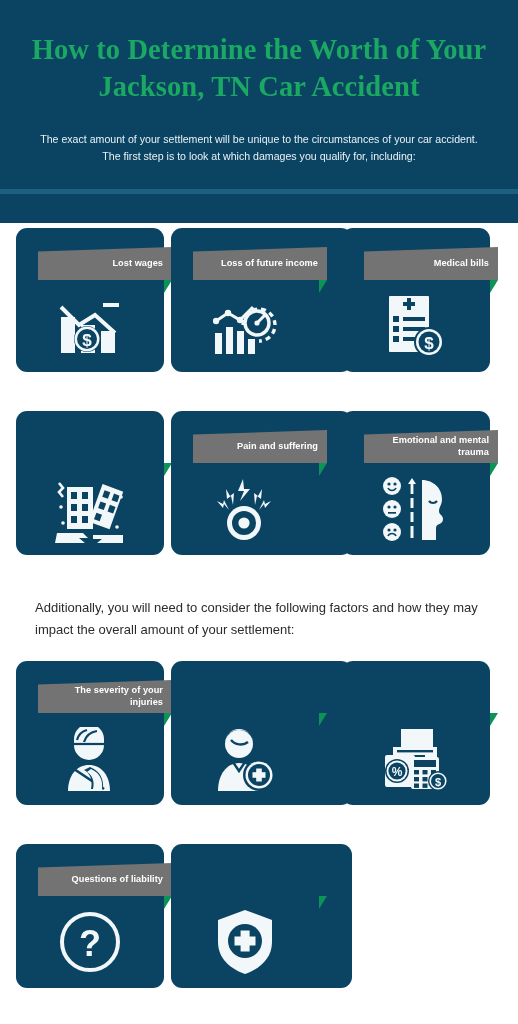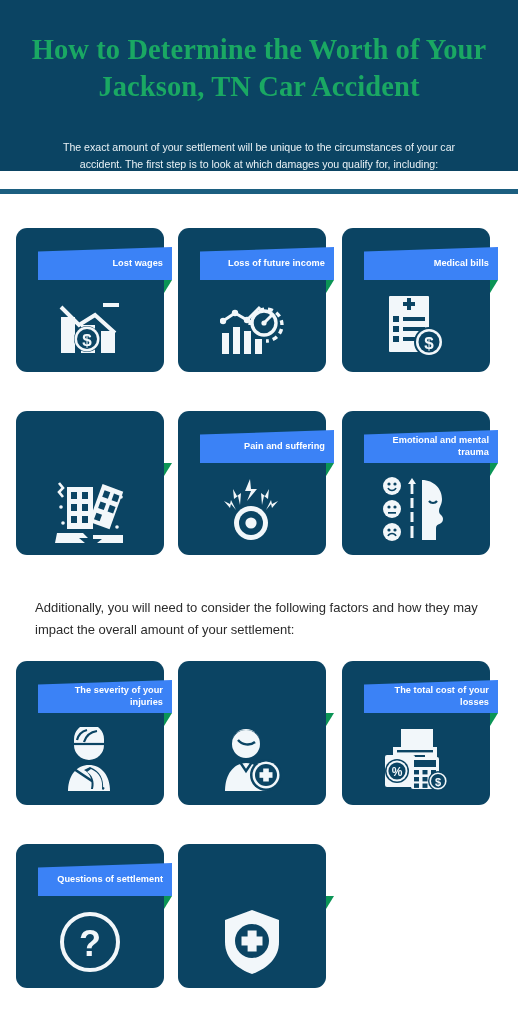--- a/index.html
+++ b/index.html
@@ -5,66 +5,66 @@
   html,body{margin:0;padding:0;}
   body{
     width:518px;height:1024px;
     background:#ffffff;
     font-family:"Liberation Sans",sans-serif;
     overflow:hidden;
     position:relative;
   }
   
   .header{
-    position:absolute;left:0;top:0;width:518px;height:171px;
+    position:absolute;left:0;top:0;width:518px;height:223px;
     background:#0b4463;
     box-sizing:border-box;
     padding:0 30px;
   }
   .header-strip{
     position:absolute;left:0;top:189px;width:518px;height:5px;
     background:#1c5f80;
   }
   .title{
     margin:0;padding-top:31px;
     font-family:"Liberation Serif",serif;
     font-weight:bold;
     font-size:28.5px;
     line-height:1.31;
     color:#1aa863;
     text-align:center;
     letter-spacing:.1px;
   }
   .subtitle{
-    margin:16px;padding-top:17px;
+    margin:8px;padding-top:17px;
     font-size:10.6px;
     line-height:1.63;
     color:#e9f1f5;
     text-align:center;
   }
   
   .mid-note{
     position:absolute;left:35px;top:584px;width:452px;
     font-size:13px;line-height:1.72;color:#2b2b2b;
   }
   
   .row{position:absolute;left:0;width:518px;height:0;}
   .card{
     position:absolute;top:0;width:148px;height:144px;
     background:#0b4463;
     border-radius:11px;
   }
   .card.c0{left:16px;}
-  .card.c1{left:178px;}
+  .card.c1{left:171px;padding-left:33px;}
   .card.c2{left:342px;}
   
   .ribbon{
     position:absolute;left:22px;top:19px;
     width:134px;height:33px;
-    background:#3b82f6;
+    background:#737373;
     clip-path:polygon(0 14%, 100% 0, 100% 100%, 0 100%);
     box-sizing:border-box;
     display:flex;align-items:center;justify-content:flex-end;
     padding:0 9px 0 8px;
   }
   .ribbon-label{
     font-size:9.2px;line-height:1.28;font-weight:bold;
     color:#ffffff;text-align:right;
     letter-spacing:.05px;
   }
@@ -297,23 +297,20 @@
         <circle cx="45" cy="48" r="11" fill="#0b4463"></circle>
         <g fill="#f2f7fa">
           <rect x="42.2" y="41.5" width="5.6" height="13"></rect>
           <rect x="38.5" y="45.2" width="13" height="5.6"></rect>
         </g>
       </svg>
     </div>
   </div>
 
   <div class="card c2">
-    <div class="ribbon">
-      <span class="ribbon-label">The total cost of your losses</span>
-    </div>
     <div class="ribbon-fold"></div>
     <div class="icon-wrap">
       <svg width="66" height="64" viewBox="0 0 66 64" fill="#f2f7fa">
         <rect x="18" y="2" width="32" height="30"></rect>
         <rect x="10" y="20" width="44" height="12"></rect>
         <g fill="#0b4463">
             <rect x="14" y="23" width="36" height="2.4"></rect>
             <rect x="14" y="28" width="28" height="2.4"></rect>
           </g>
         <rect x="2" y="28" width="30" height="32" rx="2"></rect>
@@ -339,21 +336,21 @@
         <text x="55" y="58.6" font-family="Liberation Sans, sans-serif" font-size="11" font-weight="bold" fill="#f2f7fa" text-anchor="middle">$</text>
       </svg>
     </div>
   </div>
 </div>
 
 <div class="row" style="top:844px;">
 
   <div class="card c0">
     <div class="ribbon">
-      <span class="ribbon-label">Questions of settlement</span>
+      <span class="ribbon-label">Questions of liability</span>
     </div>
     <div class="ribbon-fold"></div>
     <div class="icon-wrap">
       <svg width="62" height="62" viewBox="0 0 62 62">
         <circle cx="31" cy="31" r="28" fill="none" stroke="#f2f7fa" stroke-width="4"></circle>
         <text x="31" y="45" font-family="Liberation Sans, sans-serif" font-size="36" font-weight="bold" fill="#f2f7fa" text-anchor="middle">?</text>
       </svg>
     </div>
   </div>
 

